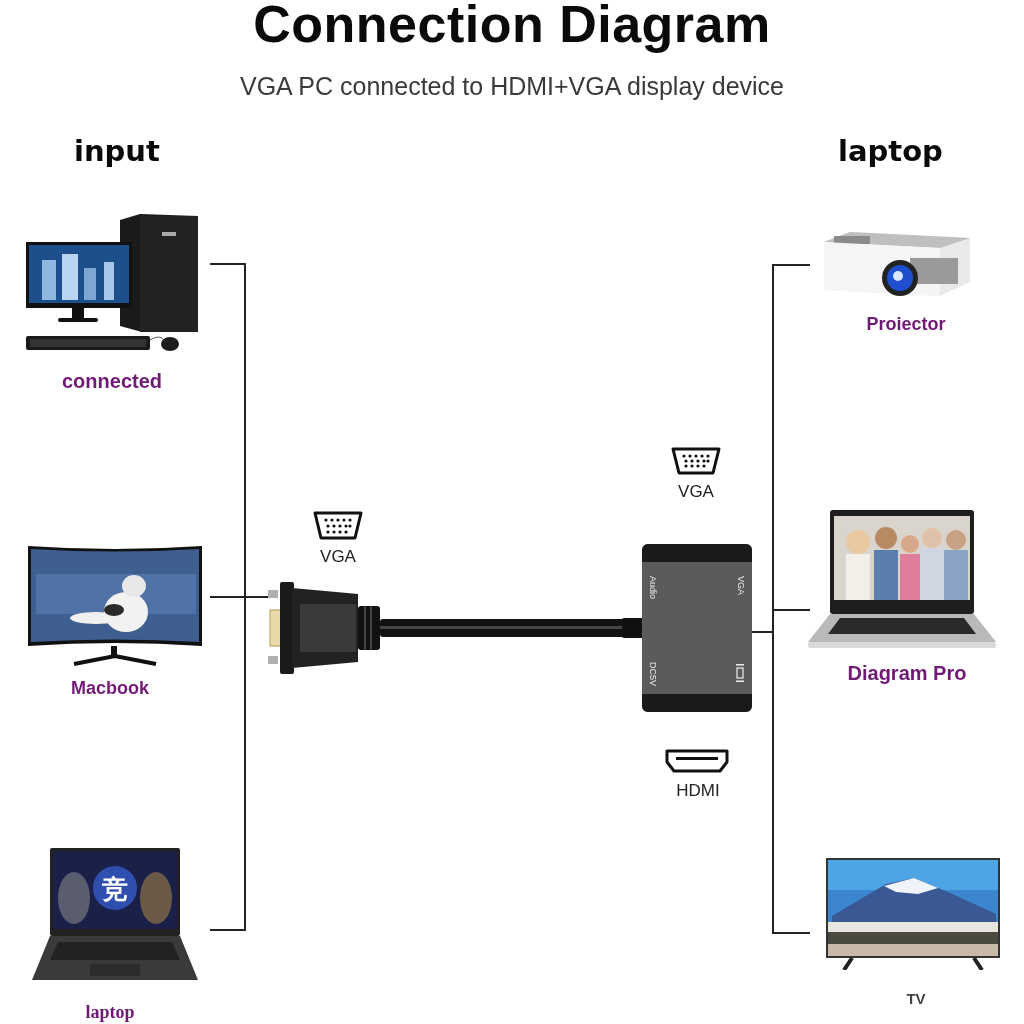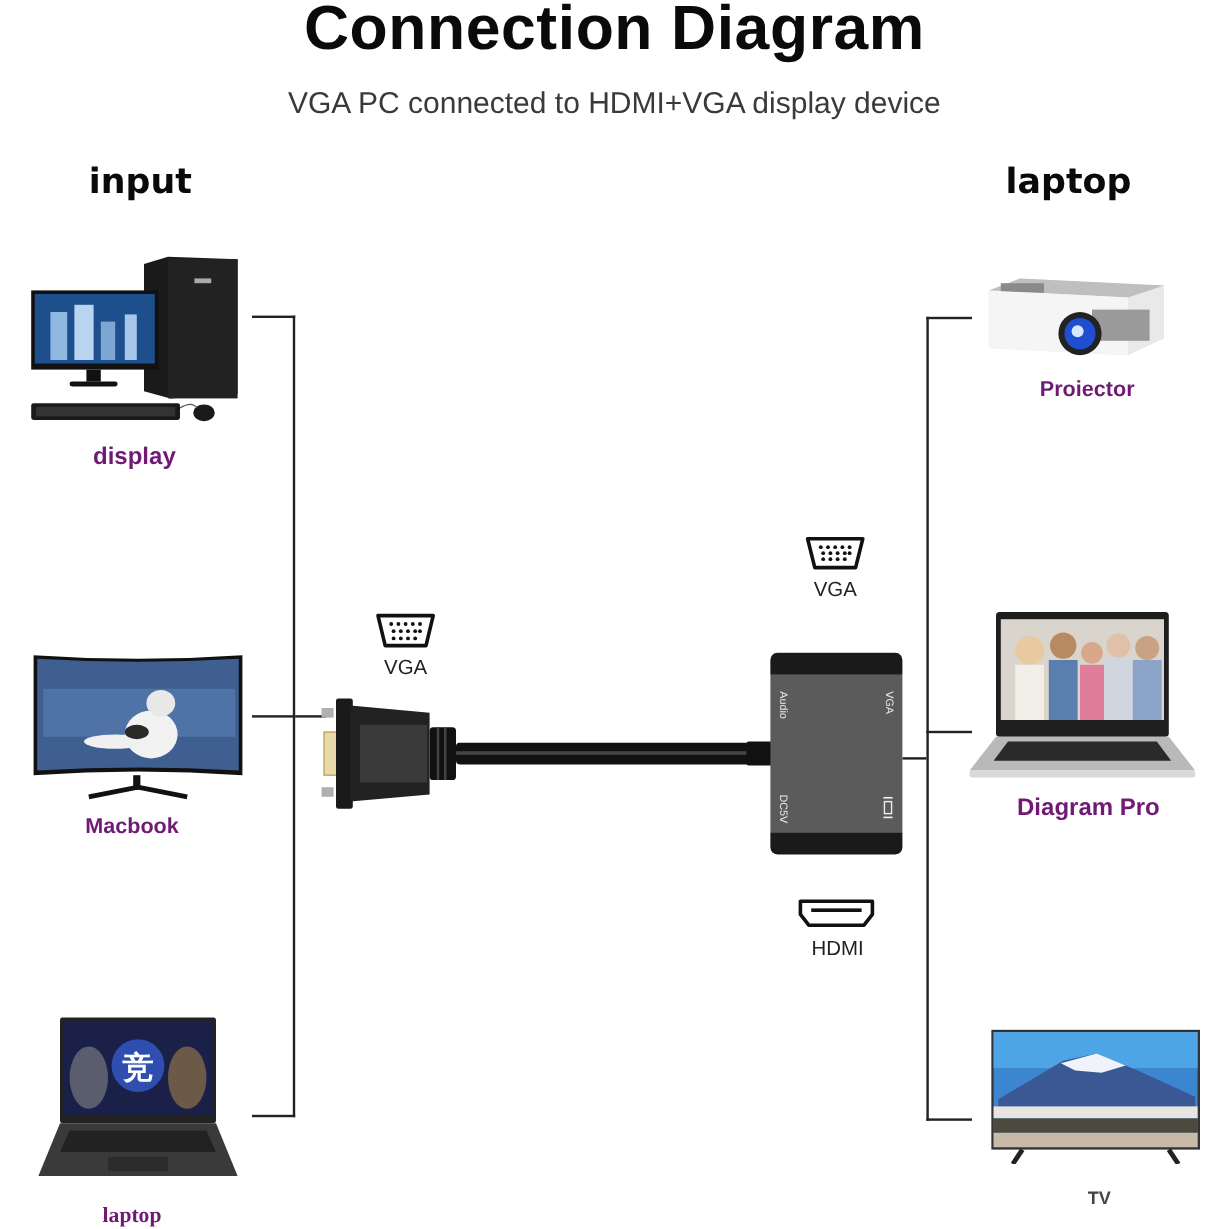--- a/index.html
+++ b/index.html
@@ -70,21 +70,21 @@
     <rect x="50" y="98" width="12" height="10" fill="#111"></rect>
     <rect x="36" y="108" width="40" height="4" rx="2" fill="#111"></rect>
 
     <rect x="4" y="126" width="124" height="14" rx="2" fill="#1a1a1a"></rect>
     <rect x="8" y="129" width="116" height="8" fill="#333"></rect>
 
     <ellipse cx="148" cy="134" rx="9" ry="7" fill="#1a1a1a"></ellipse>
     <path d="M128,130 Q138,124 142,130" stroke="#555" fill="none" stroke-width="1"></path>
   </svg>
 </div>
-<div class="abs dev-label" style="left:22px; top:370px; width:180px;">display</div>
+<div class="abs dev-label" style="left:22px; top:370px; width:180px;">connected</div>
 
 <div class="abs" style="left:26px; top:544px; width:178px; height:124px;">
   <svg width="178" height="124" viewBox="0 0 178 124">
     <path d="M2,2 Q89,8 176,2 L176,102 Q89,96 2,102 Z" fill="#111"></path>
     <path d="M5,5 Q89,10 173,5 L173,98 Q89,93 5,98 Z" fill="#3e5f8f"></path>
     <rect x="10" y="30" width="160" height="40" fill="#4f73a6"></rect>
 
     <ellipse cx="100" cy="68" rx="22" ry="20" fill="#f2f2f2"></ellipse>
     <ellipse cx="108" cy="42" rx="12" ry="11" fill="#e8e8e8"></ellipse>
     <ellipse cx="70" cy="74" rx="26" ry="6" fill="#f0f0f0"></ellipse>

